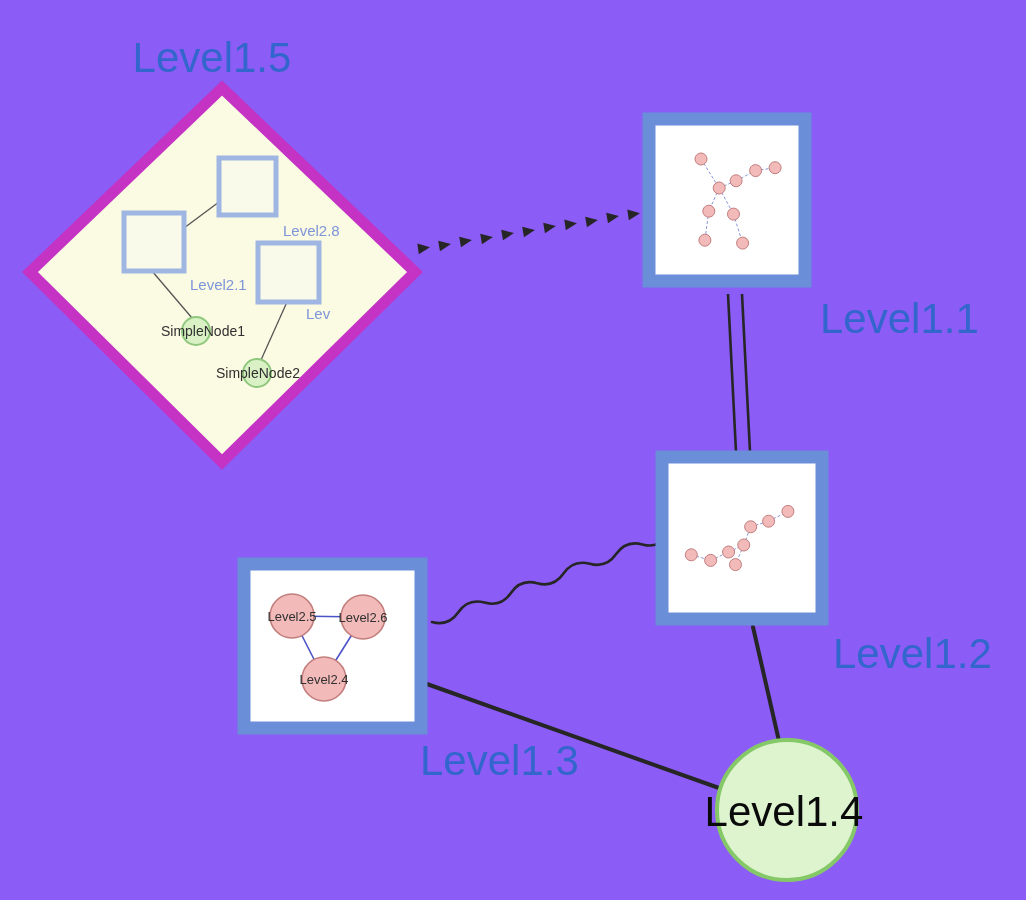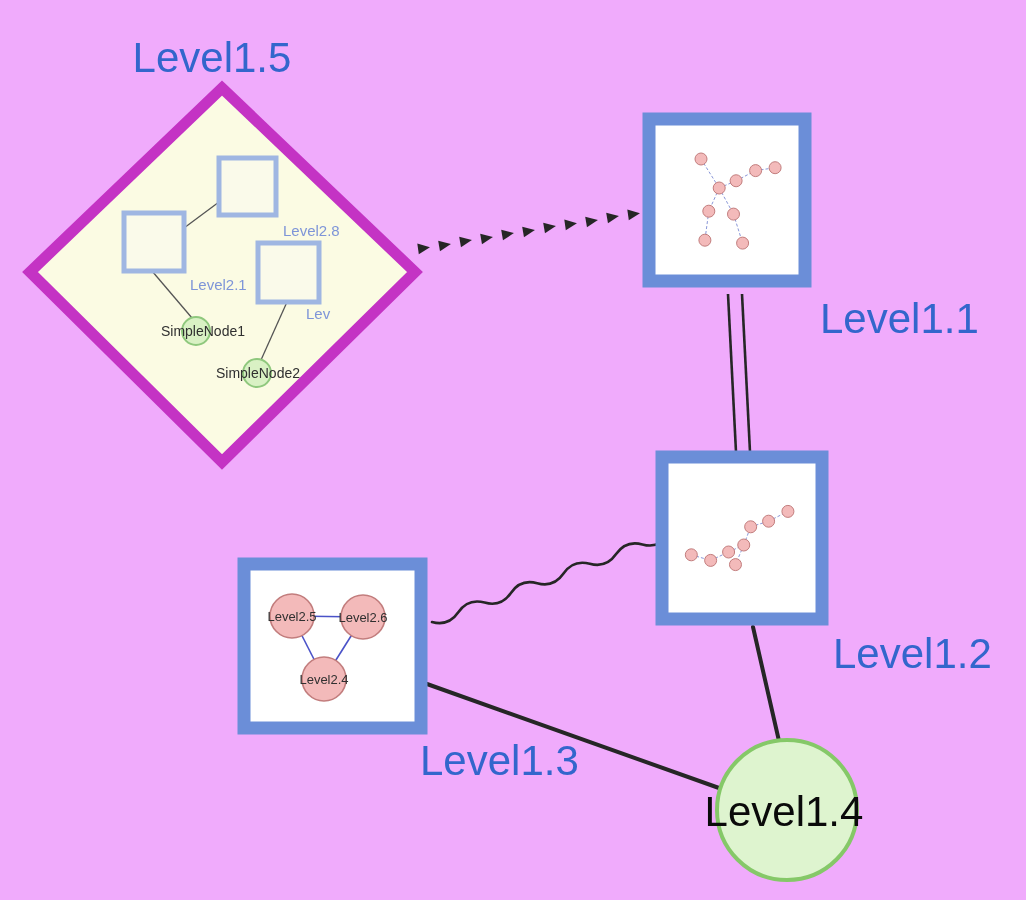--- a/index.html
+++ b/index.html
@@ -1,16 +1,16 @@
 <!DOCTYPE html>
 <html><head>
 <meta charset="utf-8">
 <style>
   html,body{margin:0;padding:0;background:#ffffff;}
-  .canvas{position:relative;width:1026px;height:900px;background:#f0abfc;
+  .canvas{position:relative;width:1026px;height:900px;background:#8b5cf6;
           font-family:"Liberation Sans",sans-serif;overflow:hidden;}
   svg{display:block;}
   text{font-family:"Liberation Sans",sans-serif;}
   .lbl-main{font-size:42px;}
   .lbl-l14{font-size:42px;}
   .lbl-child{font-size:15px;}
   .lbl-simple{font-size:14px;}
   .lbl-inner{font-size:13px;}
   .inner-edge{stroke:#555555;stroke-width:1.3;}
   .mini-edge{stroke-width:1;stroke-dasharray:3 2;fill:none;}

